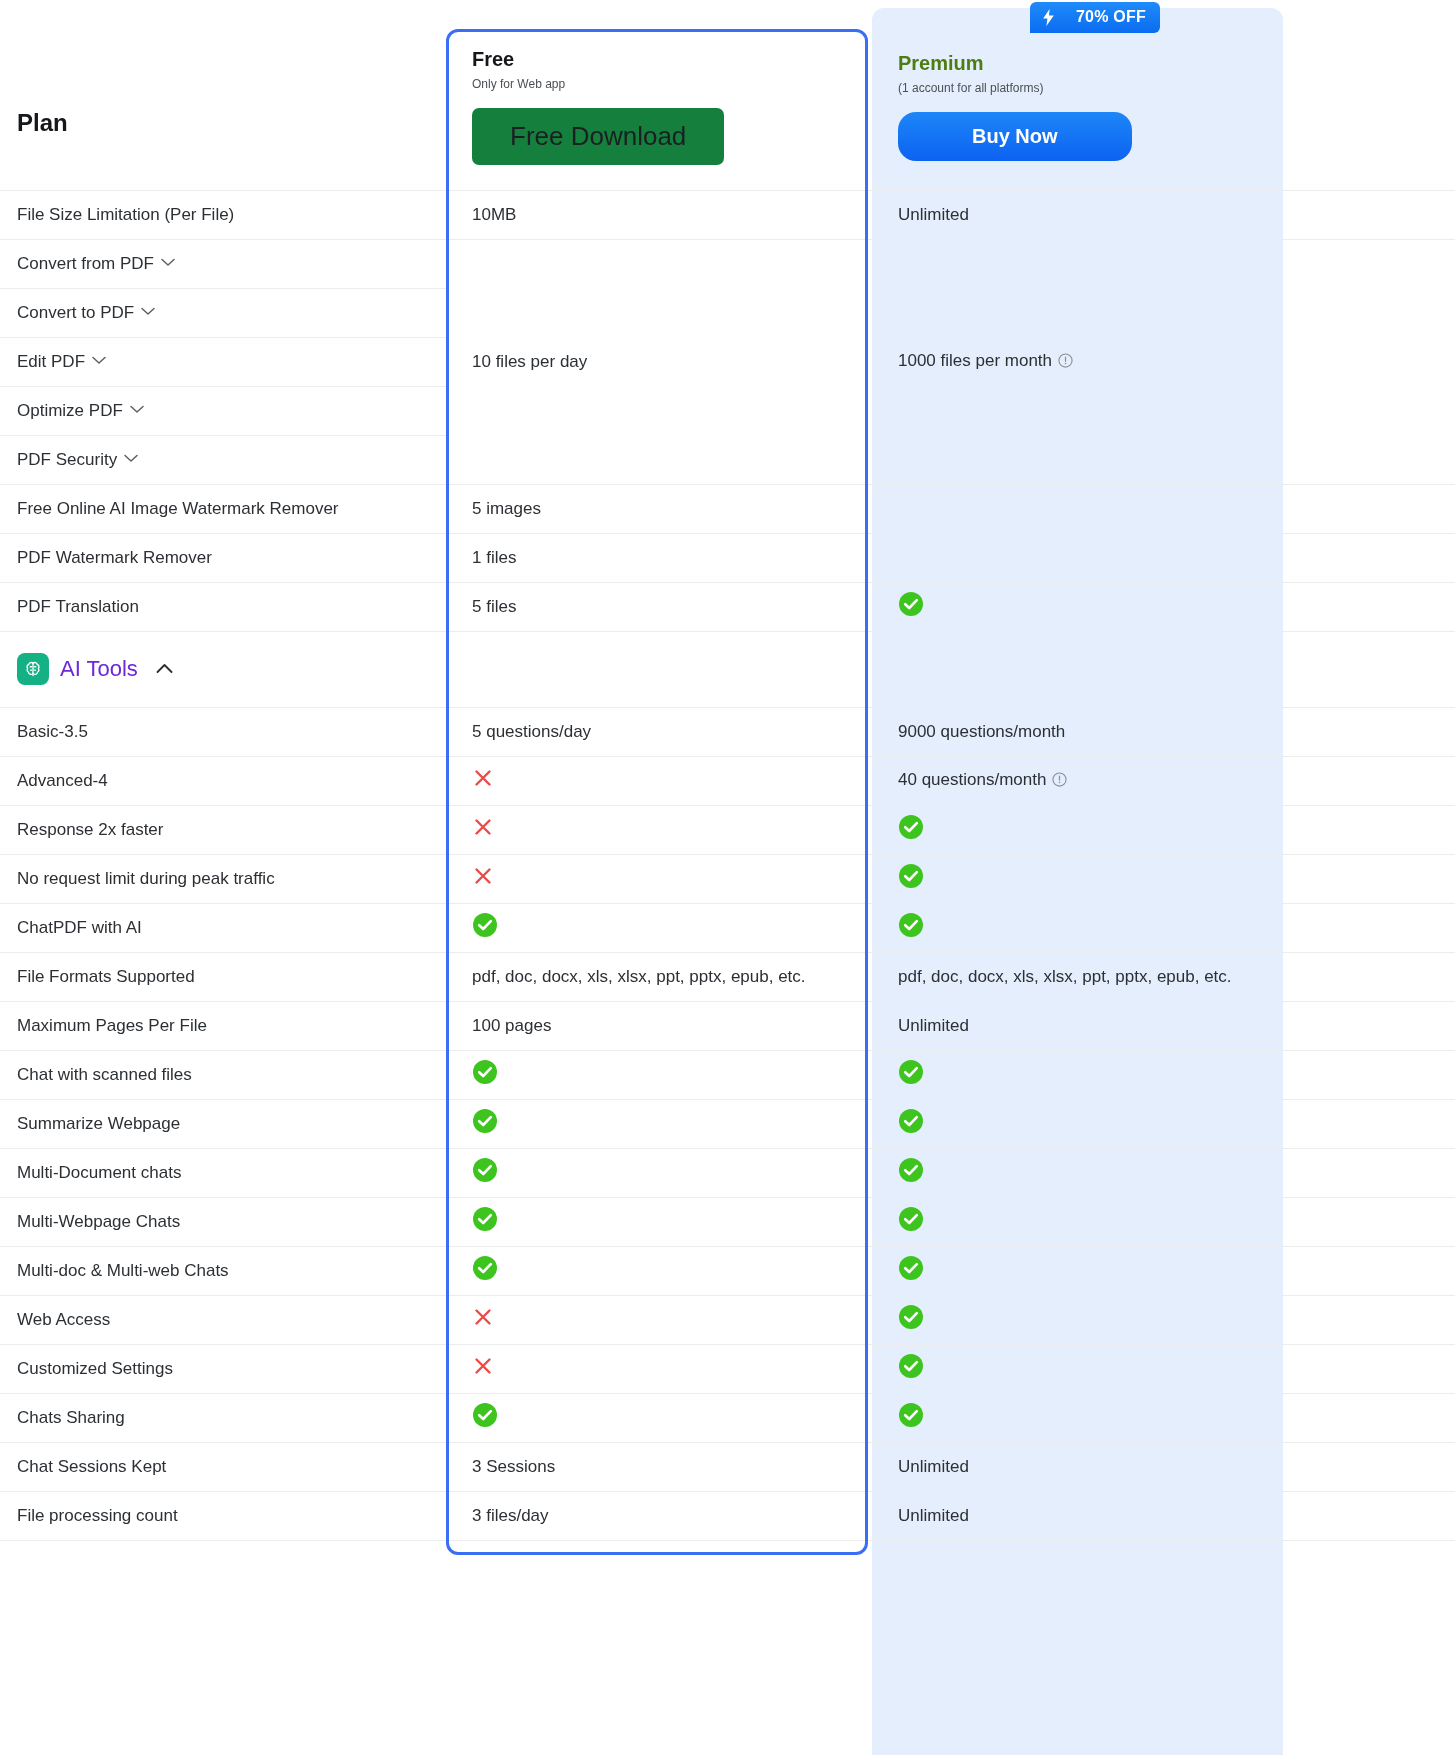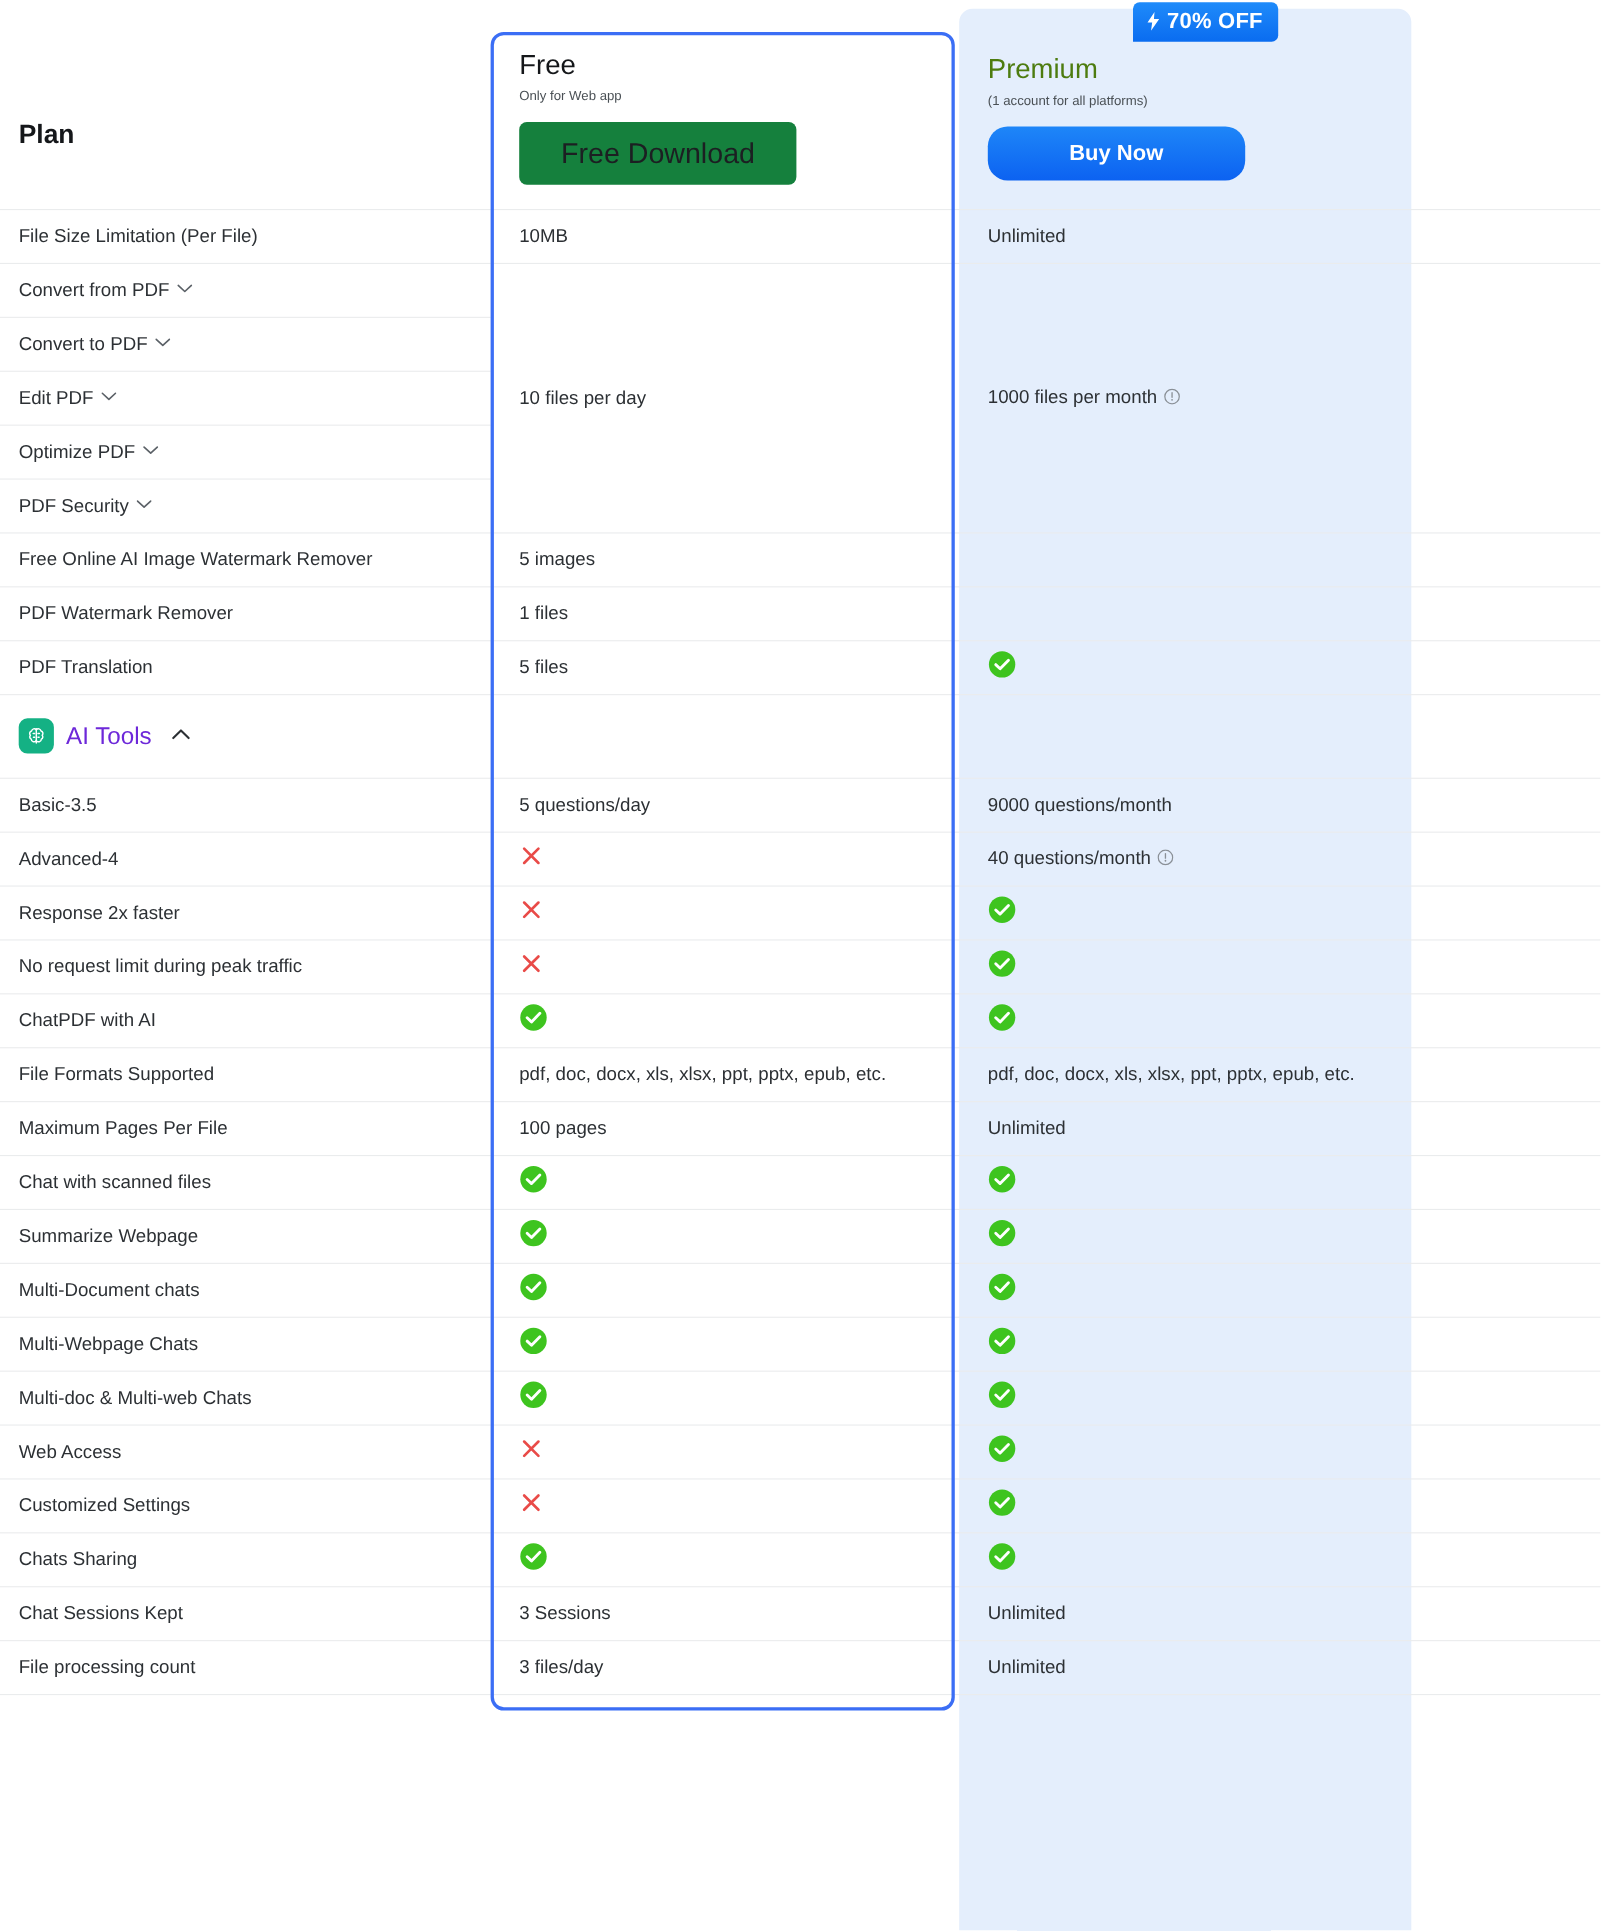--- a/index.html
+++ b/index.html
@@ -46,24 +46,24 @@
   }
 
   
   .badge {
     position: absolute;
     left: 1030px;
     top: 2px;
     z-index: 9;
     display: flex;
     align-items: center;
-    gap: 6px;
+    gap: 21px;
     background: linear-gradient(180deg, #1f8bfa 0%, #0a6cf0 100%);
     color: #fff;
-    font-size: 20px;
+    font-size: 16px;
     font-weight: bold;
     padding: 6px 14px 7px 12px;
     border-radius: 6px 6px 6px 0;
     letter-spacing: .2px;
   }
   .badge .bolt { display: block; width: 13px; height: 17px; }
 
   
   table.cmp {
     position: relative;
@@ -91,22 +91,22 @@
     padding-top: 48px;
     font-size: 24px;
     font-weight: bold;
     color: #15171a;
   }
 
   .plan-head { padding-left: 26px; padding-top: 42px; }
   .plan-head.prem { padding-left: 26px; }
 
   .plan-title {
-    font-size: 25px;
-    font-weight: normal;
+    font-size: 20px;
+    font-weight: bold;
     color: #15171a;
     line-height: 1.15;
     margin-top: 15px;
   }
   .plan-title.blue { color: #4d7c0f; }
 
   .plan-sub {
     margin-top: 6px;
     font-size: 12px;
     color: #4a5055;

